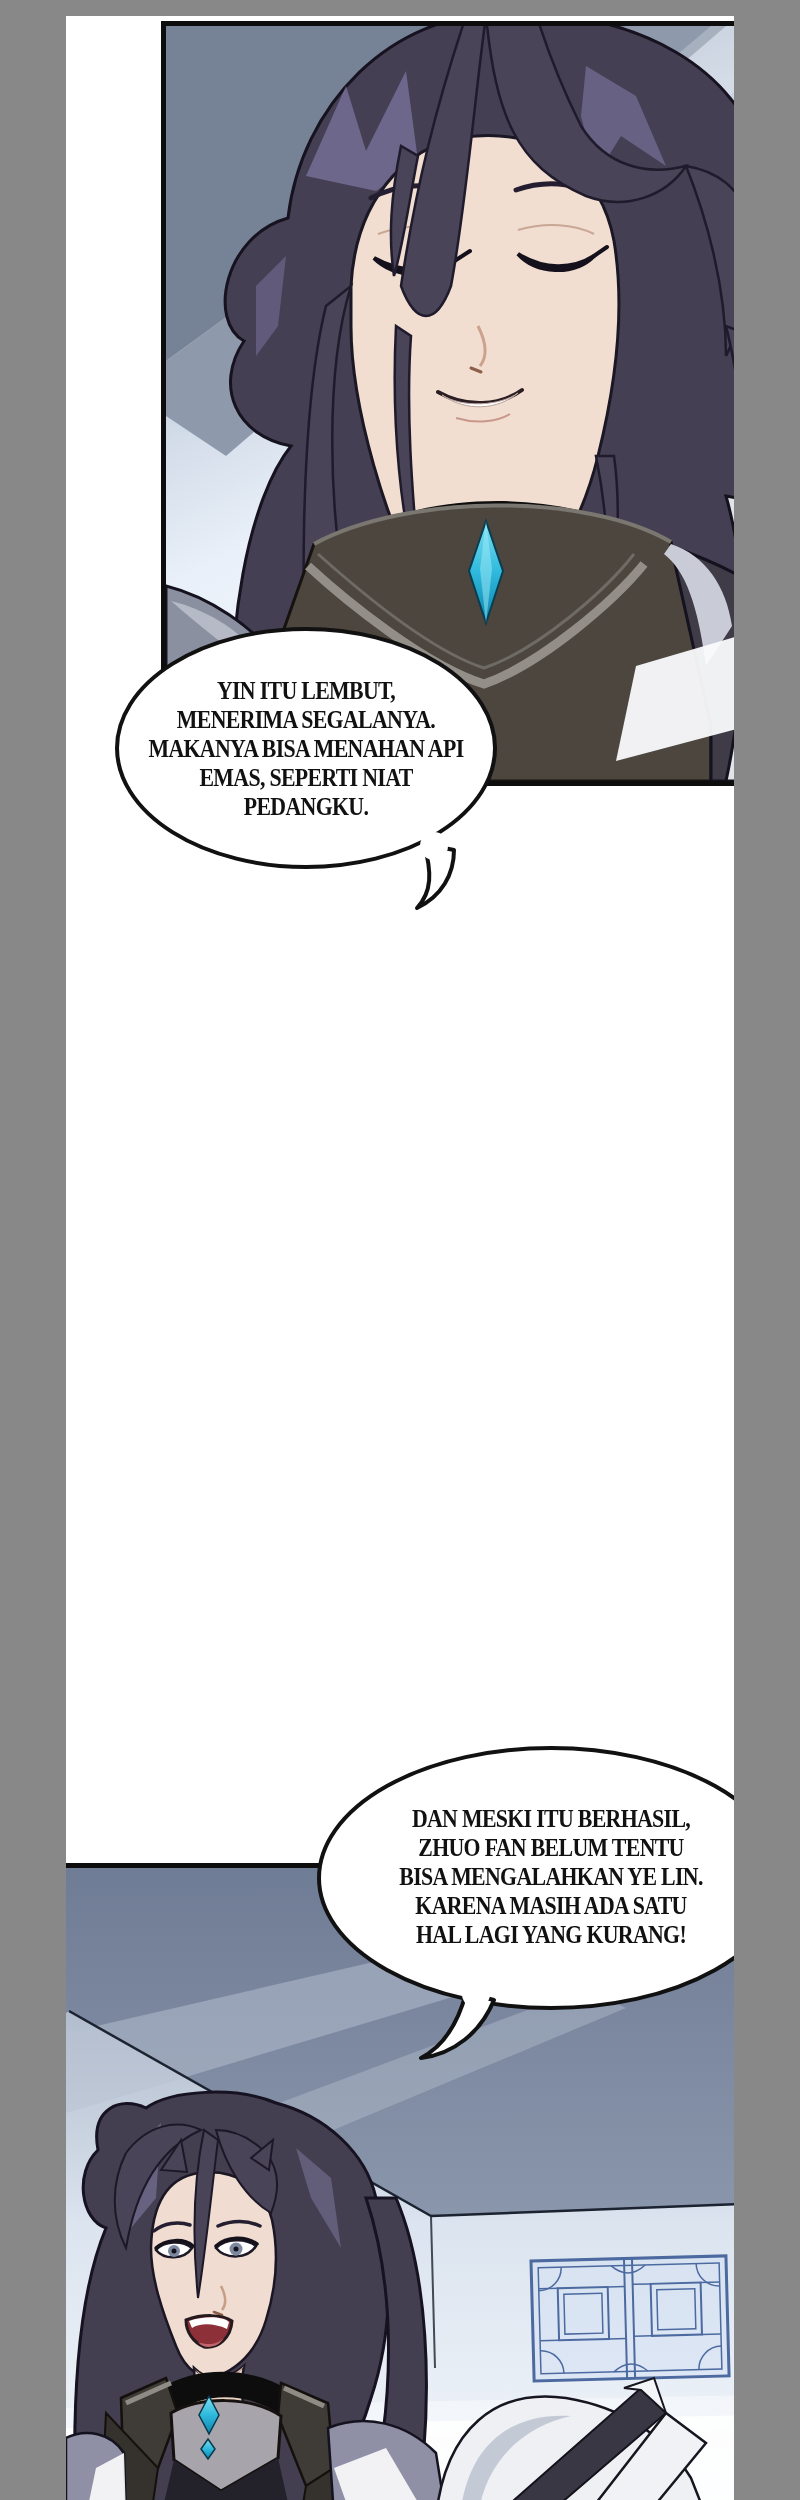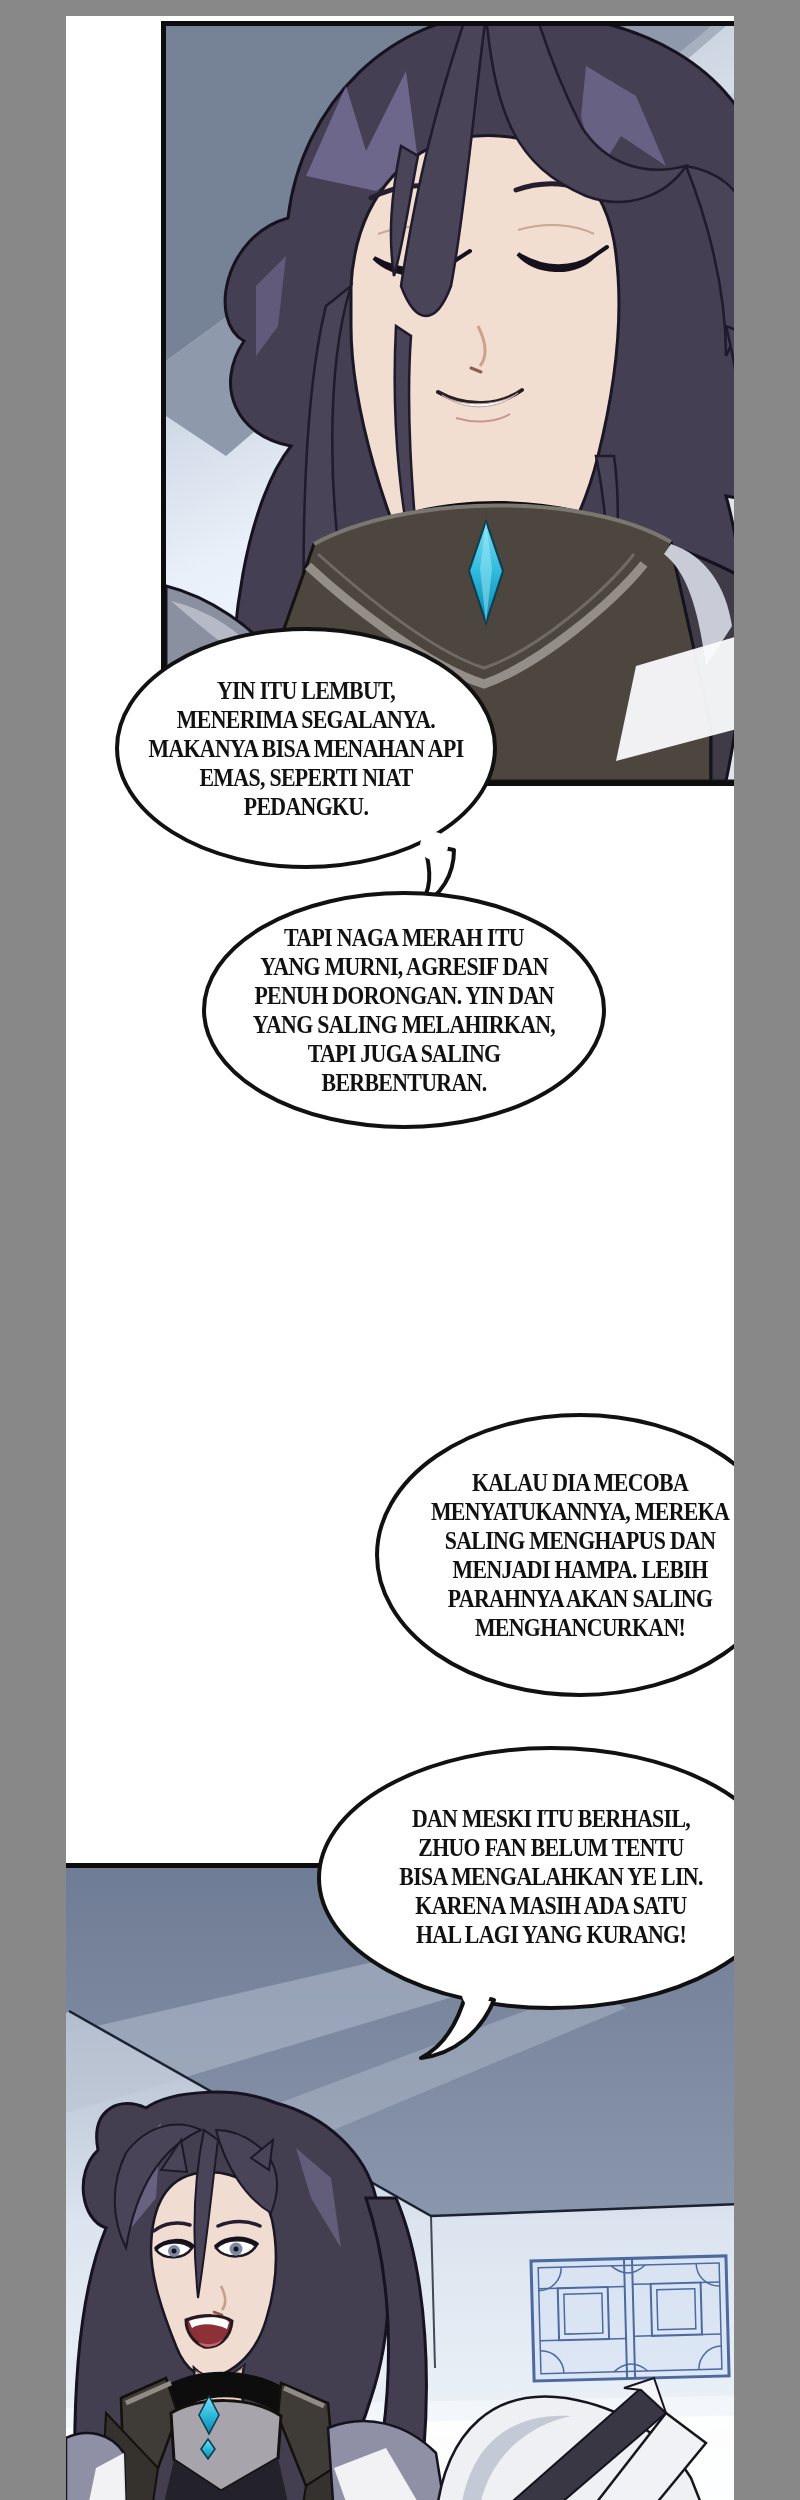--- a/index.html
+++ b/index.html
@@ -121,47 +121,21 @@
     </svg>
     <div class="lines">
       <span>YIN ITU LEMBUT,</span>
       <span>MENERIMA SEGALANYA.</span>
       <span>MAKANYA BISA MENAHAN API</span>
       <span>EMAS, SEPERTI NIAT</span>
       <span>PEDANGKU.</span>
     </div>
   </div>
 
-  <div class="bubble b2">
-    <svg class="bshape" width="406" height="240" viewBox="0 0 406 240">
-      <ellipse cx="203" cy="120" rx="200" ry="117" style="fill:var(--paper,#fff);stroke:var(--ink,#111)" stroke-width="4"></ellipse>
-    </svg>
-    <div class="lines">
-      <span>TAPI NAGA MERAH ITU</span>
-      <span>YANG MURNI, AGRESIF DAN</span>
-      <span>PENUH DORONGAN. YIN DAN</span>
-      <span>YANG SALING MELAHIRKAN,</span>
-      <span>TAPI JUGA SALING</span>
-      <span>BERBENTURAN.</span>
-    </div>
-  </div>
-
-  <div class="bubble b3">
-    <svg class="bshape" width="412" height="286" viewBox="0 0 412 286">
-      <ellipse cx="206" cy="143" rx="203" ry="140" style="fill:var(--paper,#fff);stroke:var(--ink,#111)" stroke-width="4"></ellipse>
-    </svg>
-    <div class="lines">
-      <span>KALAU DIA MECOBA</span>
-      <span>MENYATUKANNYA, MEREKA</span>
-      <span>SALING MENGHAPUS DAN</span>
-      <span>MENJADI HAMPA. LEBIH</span>
-      <span>PARAHNYA AKAN SALING</span>
-      <span>MENGHANCURKAN!</span>
-    </div>
-  </div>
+
 
   <div class="bubble b4">
     <svg class="bshape" width="470" height="320" viewBox="0 0 470 320">
       <ellipse cx="235" cy="130" rx="232" ry="130" style="fill:var(--paper,#fff);stroke:var(--ink,#111)" stroke-width="4"></ellipse>
       <path d="M150,245 C142,275 128,298 105,310 C138,306 165,284 178,252 Z" style="fill:var(--paper,#fff);stroke:var(--ink,#111)" stroke-width="4" stroke-linejoin="round"></path>
       <circle cx="160" cy="246" r="14" style="fill:var(--paper,#fff)"></circle>
     </svg>
     <div class="lines">
       <span>DAN MESKI ITU BERHASIL,</span>
       <span>ZHUO FAN BELUM TENTU</span>

